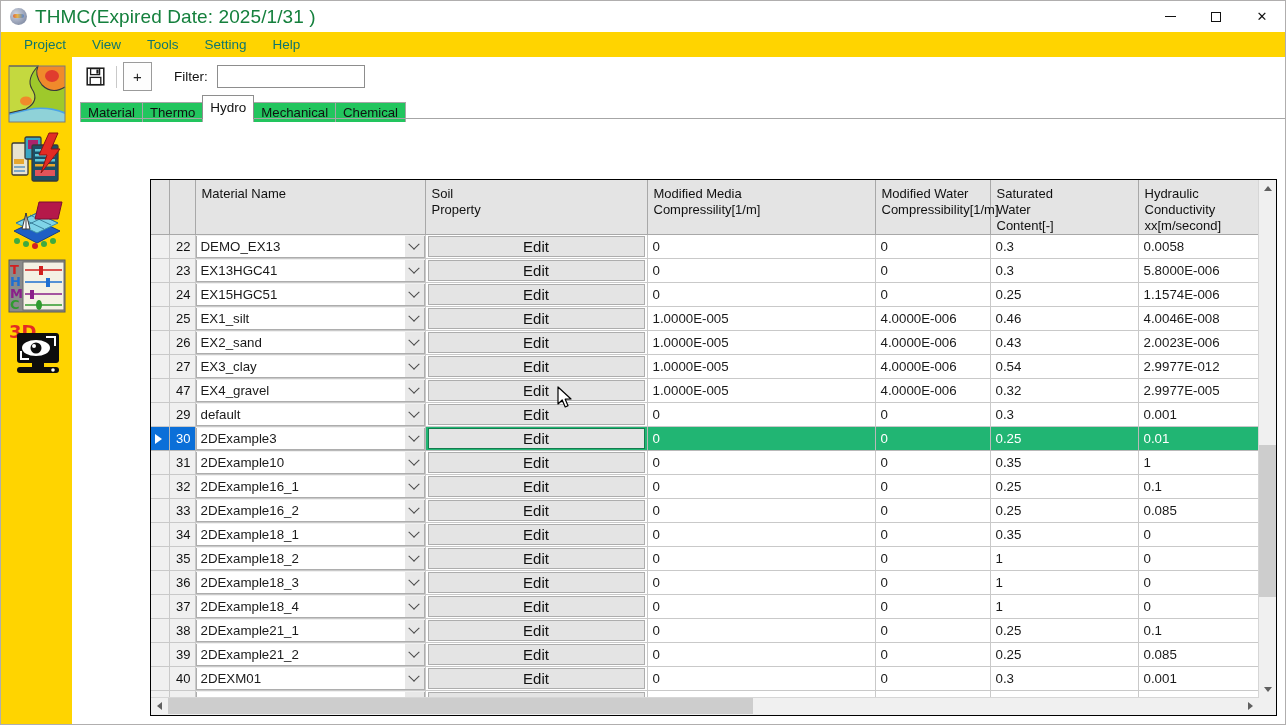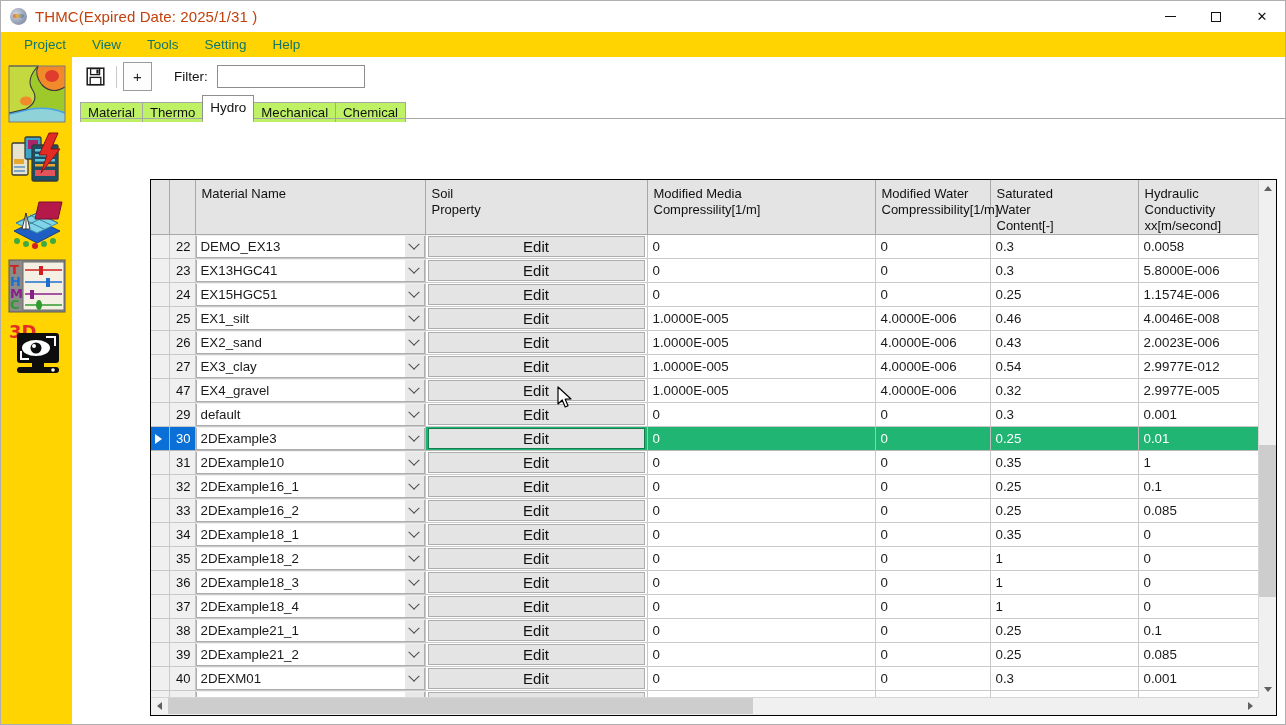--- a/index.html
+++ b/index.html
@@ -11,21 +11,21 @@
   }
   .app{position:relative;width:1286px;height:725px;box-sizing:border-box;border:1px solid #b0aeae;background:#fff;overflow:hidden;}
 
   
   .titlebar{height:31px;display:flex;align-items:center;background:#ffffff;border-bottom:0;position:relative;}
   .title-icon{width:17px;height:17px;margin-left:9px;margin-right:8px;border-radius:50%;
     background:radial-gradient(circle at 35% 35%,#cfd4e0 0%,#9aa3b8 55%,#6f7a93 100%);
     position:relative;flex:none;}
   .title-icon::after{content:"";position:absolute;left:3px;top:6px;width:11px;height:4px;border-radius:2px;
     background:linear-gradient(90deg,#e05a2b 0%,#e8b33a 40%,#4a7fd4 100%);opacity:.9;}
-  .title-text{font-size:15px;color:#c2410c;letter-spacing:.1px;}
+  .title-text{font-size:19px;color:#15803d;letter-spacing:.1px;}
   .win-btns{position:absolute;right:0;top:0;height:31px;display:flex;}
   .win-btn{width:46px;height:31px;display:flex;align-items:center;justify-content:center;background:#fff;cursor:default;}
   .gl{font-size:13px;color:#111;line-height:1;}
   .min-g{display:block;width:11px;height:1px;background:#111;}
   .max-g{display:block;width:10px;height:10px;border:1px solid #111;box-sizing:border-box;}
 
   
   .menubar{height:25px;background:#FFD400;display:flex;align-items:center;padding-left:10px;}
   .menu-item{font-size:13.5px;color:#0f766e;padding:0 13px;height:25px;line-height:25px;cursor:default;}
 
@@ -42,21 +42,21 @@
   .tb-sep{width:1px;height:22px;background:#c9c9c9;margin:0 6px;}
   .tb-plus{width:27px;height:27px;border:1px solid #9b9b9b;background:#fdfdfd;display:flex;align-items:center;
     justify-content:center;font-size:15px;color:#222;cursor:default;}
   .tb-label{margin-left:22px;font-size:13.5px;color:#111;}
   .filter-input{margin-left:9px;width:148px;height:23px;border:1px solid #8d8d8d;background:#fff;
     font-family:inherit;font-size:13px;padding:0 3px;box-sizing:border-box;outline:none;}
 
   
   .tabstrip{height:23px;position:relative;margin-left:8px;display:flex;align-items:flex-end;}
   .tab{height:20px;line-height:20px;padding:0 7px;font-size:13.2px;color:#111;
-    background:#bef264;border:1px solid #a6a6a6;border-bottom:none;margin-right:-1px;cursor:default;
+    background:#22c55e;border:1px solid #a6a6a6;border-bottom:none;margin-right:-1px;cursor:default;
     box-sizing:border-box;position:relative;top:3px;}
   .tab.active{background:#ffffff;height:24px;line-height:23px;top:0;font-size:13.5px;z-index:3;border-color:#8e8e8e;}
   .tabstrip::after{content:"";position:absolute;left:0;right:0;bottom:0;height:1px;background:#a6a6a6;z-index:1;}
 
   
   .gridwrap{position:absolute;left:78px;right:8px;top:122px;bottom:10px;border:1px solid #000;
     background:#fff;box-sizing:border-box;overflow:hidden;}
   .grid-scrollarea{position:absolute;left:0;right:17px;top:0;bottom:17px;overflow:hidden;}
   table.grid{border-collapse:collapse;table-layout:fixed;width:1200px;}
   table.grid th,table.grid td{box-sizing:border-box;}

